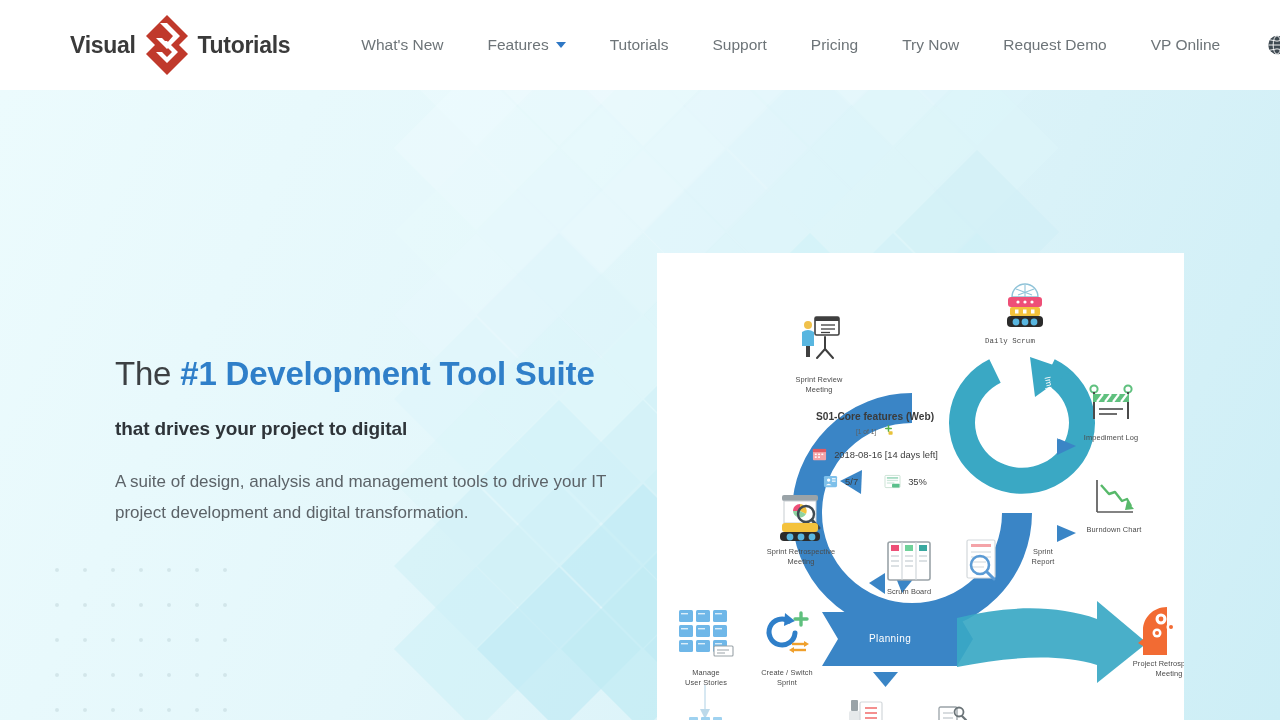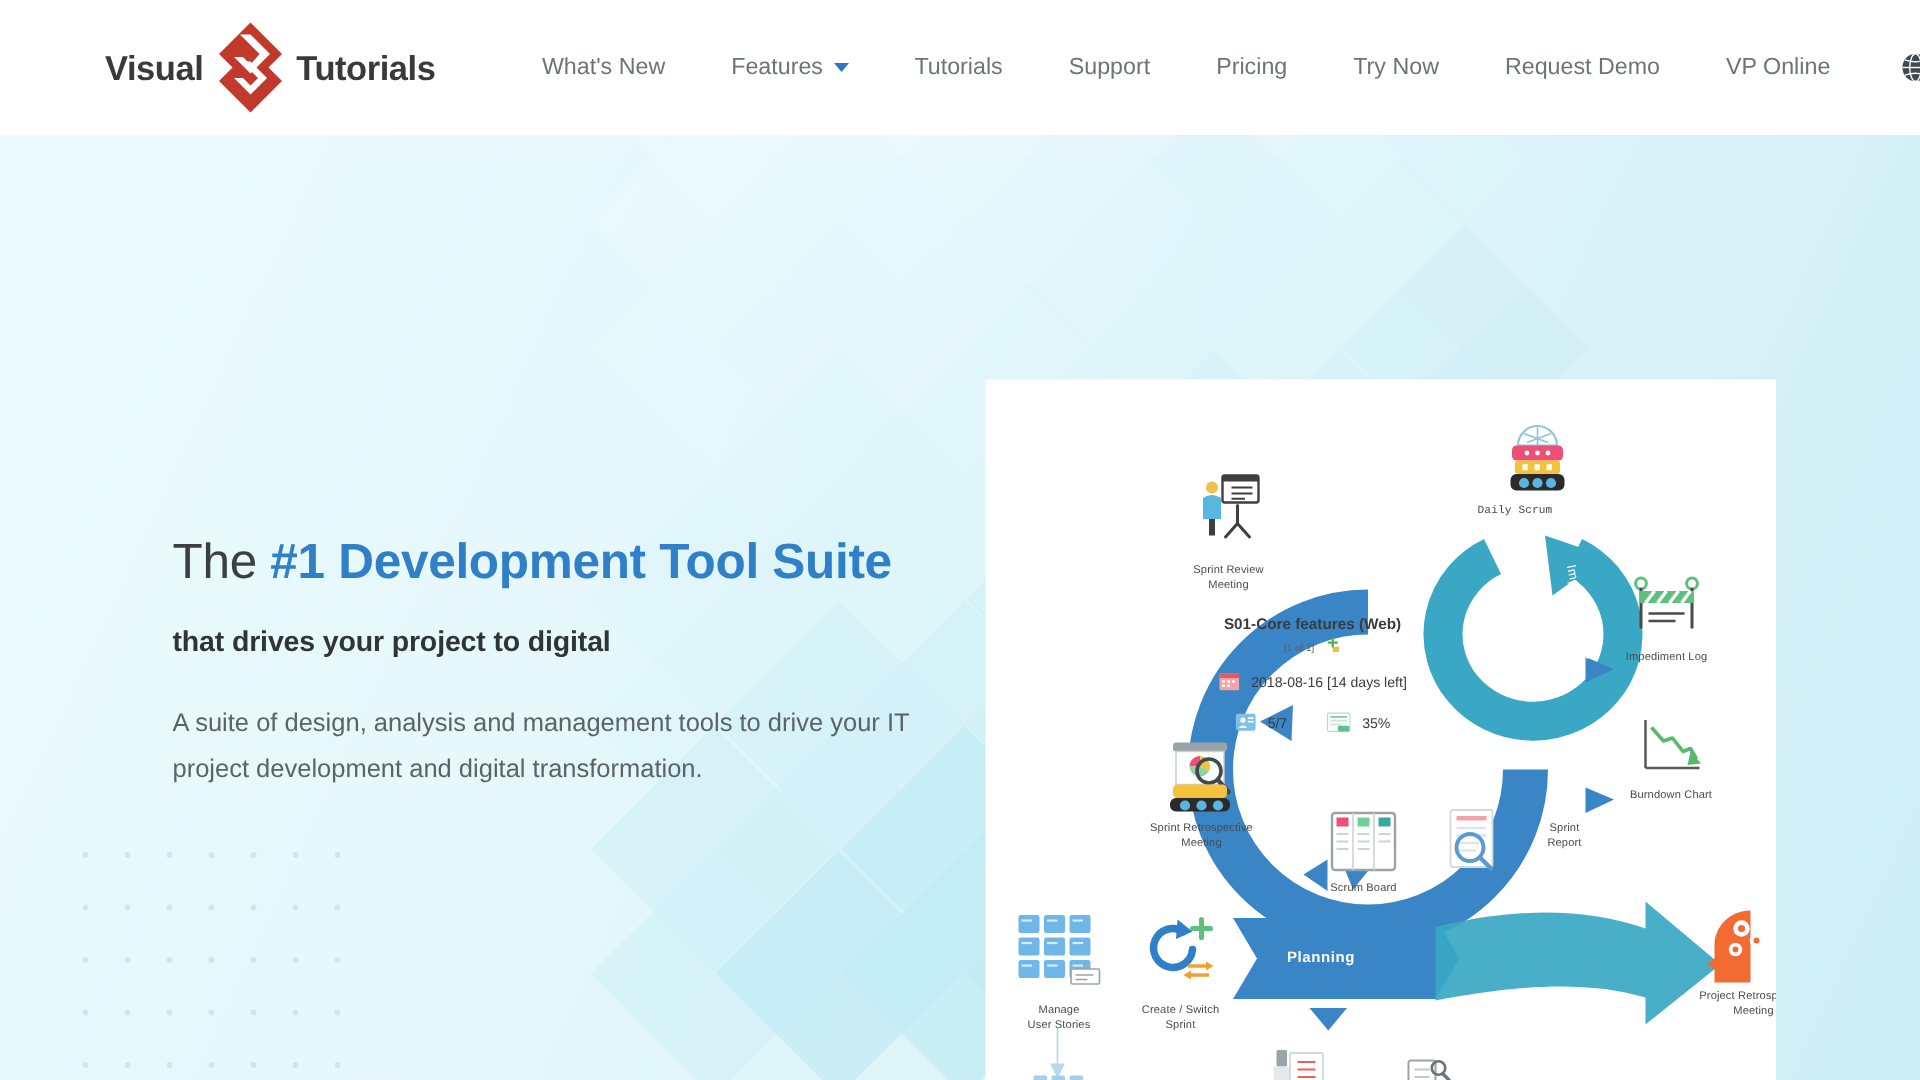--- a/index.html
+++ b/index.html
@@ -321,21 +321,21 @@
 
       <g stroke="#bcd9ea" stroke-width="1.2" fill="none">
         <line x1="48" y1="432" x2="48" y2="458"></line>
         <polygon points="43 456 53 456 48 466" fill="#bcd9ea" stroke="none"></polygon>
       </g>
     </svg>
 
     <div class="arcword" style="left:214px; top:122px; transform:rotate(-58deg);">Review</div>
     <div class="arcword" style="left:365px; top:150px; transform:rotate(78deg);">Implementation</div>
     <div class="arcword" style="left:200px; top:246px; transform:rotate(81deg);">Retrospect</div>
-    <div class="arcword" style="left:201px; top:380px; font-size:10px; font-weight:bold;">Planning</div>
+    <div class="arcword" style="left:212px; top:380px; font-size:10px; font-weight:normal;">Planning</div>
 
     <div id="center-info">
       <div id="ci-title">S01-Core features (Web)</div>
       <div id="ci-sub">
         <span>[1 of 1]</span>
         <svg width="11" height="11" viewBox="0 0 16 16" style="vertical-align:-2px;margin-left:5px">
           <path d="M8 1 L8 9 M4 5 L12 5" stroke="#58b04a" stroke-width="2.2" stroke-linecap="round"></path>
           <rect x="8" y="9" width="6" height="5" rx="1" fill="#e8c23a"></rect>
         </svg>
       </div>

